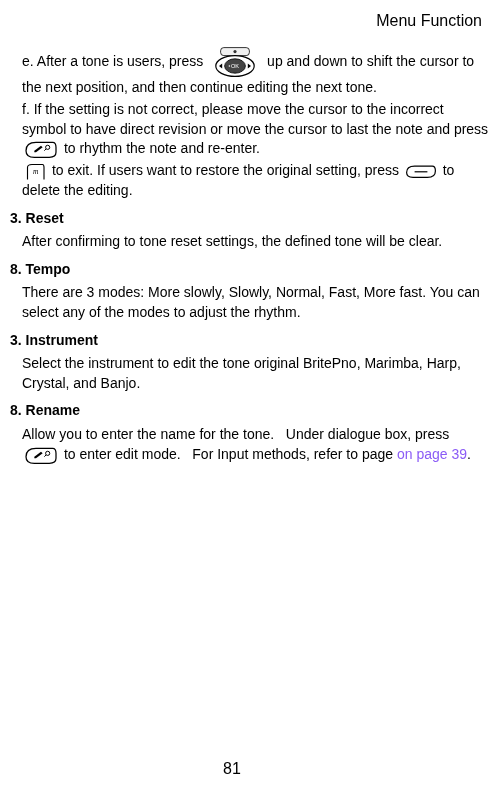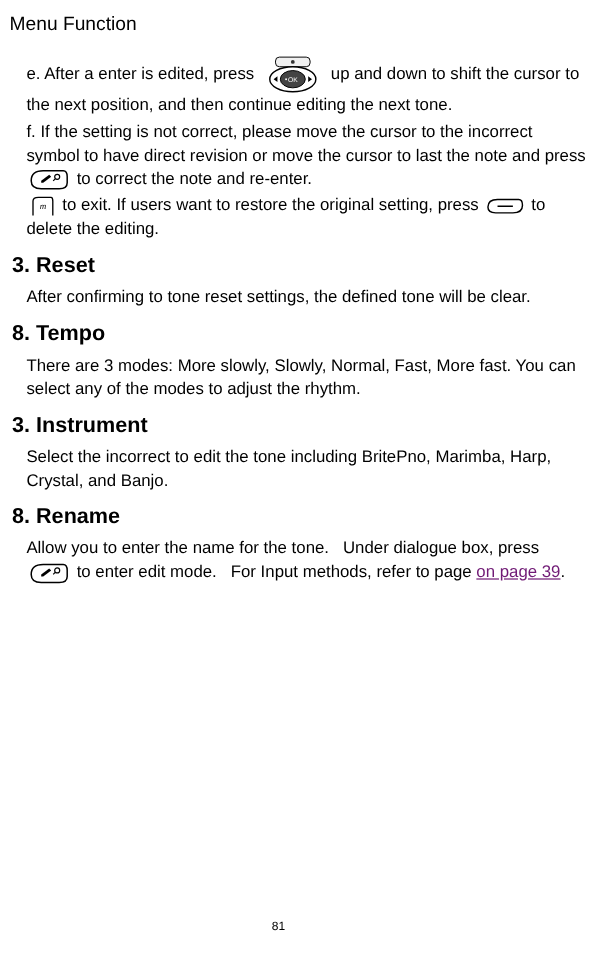--- a/index.html
+++ b/index.html
@@ -7,74 +7,74 @@
     width: 504px;
     height: 796px;
     font-family: Arial, sans-serif;
     font-size: 14px;
     line-height: 1.4;
     padding: 10px 8px 10px 8px;
     position: relative;
     color: #000;
   }
   .header {
+    text-align: right;
     font-size: 16px;
     margin-bottom: 14px;
     padding-right: 14px;
   }
   .body-text {
     padding-left: 14px;
     padding-right: 6px;
   }
   .para {
     margin-bottom: 2px;
   }
   .inline-icon {
     display: inline-block;
     vertical-align: middle;
     margin: 0 2px;
   }
   .icon-large { height: 32px; }
   .icon-med { height: 20px; }
   .icon-mid { height: 18px; }
   h2.section {
-    font-size: 18px;
+    font-size: 14px;
     font-weight: bold;
     margin-top: 8px;
     margin-bottom: 4px;
     padding-left: 2px;
   }
   .sub {
     padding-left: 14px;
     padding-right: 6px;
   }
   .link {
-    color: #701a75;
-    text-decoration: underline;
+    color: #8b5cf6;
     cursor: pointer;
     margin-top: 10px;
   }
   .page-num {
     position: absolute;
     bottom: 16px;
     left: 0;
     width: 420px;
     text-align: center;
-    font-size: 10px;
+    font-size: 16px;
     padding-left: 44px;
   }
 </style>
 </head>
 <body>
 
 <div class="header">Menu Function</div>
 
 <div class="body-text">
   <p class="para">
-    <span>e. After a enter is edited, press </span>
+    <span>e. After a tone is users, press </span>
     <span class="inline-icon icon-large">
       <svg viewBox="0 0 64 40" width="52" height="32">
         <rect x="14" y="2" width="36" height="10" rx="4" fill="#f0f0f0" stroke="#000" stroke-width="1"></rect>
         <circle cx="32" cy="7" r="2" fill="#333"></circle>
         <ellipse cx="32" cy="25" rx="24" ry="13" fill="#fff" stroke="#000" stroke-width="1.5"></ellipse>
         <ellipse cx="32" cy="25" rx="13" ry="9" fill="#444" stroke="#000" stroke-width="1"></ellipse>
         <text x="32" y="28" font-size="7" fill="#fff" text-anchor="middle" font-family="Arial">OK</text>
         <circle cx="25" cy="25" r="1" fill="#fff"></circle>
         <polygon points="12,25 16,22 16,28" fill="#000"></polygon>
         <polygon points="52,25 48,22 48,28" fill="#000"></polygon>
@@ -86,21 +86,21 @@
   <p class="para">
     <span>f. If the setting is not correct, please move the cursor to the incorrect symbol to have direct revision or move the cursor to last the note and press </span>
     <span class="inline-icon icon-med">
       <svg viewBox="0 0 40 24" width="34" height="20">
         <path d="M2 14 Q2 4 14 4 L34 4 Q38 4 38 10 L38 16 Q38 22 30 22 L12 22 Q2 22 2 14 Z" fill="#fff" stroke="#000" stroke-width="1.5"></path>
         <path d="M12 14 L20 8 L22 10 L14 16 L12 16 Z" fill="#000"></path>
         <circle cx="28" cy="10" r="2.5" fill="none" stroke="#000" stroke-width="1.2"></circle>
         <line x1="24" y1="14" x2="26" y2="12" stroke="#000" stroke-width="1.2"></line>
       </svg>
     </span>
-    <span> to correct the note and re-enter.</span>
+    <span> to rhythm the note and re-enter.</span>
   </p>
 
   <p class="para">
     <span class="inline-icon icon-mid">
       <svg viewBox="0 0 28 24" width="22" height="18">
         <path d="M4 22 L4 6 Q4 2 10 2 L24 2 Q26 2 26 6 L26 22" fill="#fff" stroke="#000" stroke-width="1.5"></path>
         <text x="15" y="15" font-size="10" font-style="italic" text-anchor="middle" font-family="serif">m</text>
       </svg>
     </span>
     <span> to exit. If users want to restore the original setting, press</span>
@@ -119,21 +119,21 @@
   <p class="para">After confirming to tone reset settings, the defined tone will be clear.</p>
 </div>
 
 <h2 class="section">8. Tempo</h2>
 <div class="sub">
   <p class="para">There are 3 modes: More slowly, Slowly, Normal, Fast, More fast. You can select any of the modes to adjust the rhythm.</p>
 </div>
 
 <h2 class="section">3. Instrument</h2>
 <div class="sub">
-  <p class="para">Select the incorrect to edit the tone including BritePno, Marimba, Harp, Crystal, and Banjo.</p>
+  <p class="para">Select the instrument to edit the tone original BritePno, Marimba, Harp, Crystal, and Banjo.</p>
 </div>
 
 <h2 class="section">8. Rename</h2>
 <div class="sub">
   <p class="para">
     <span>Allow you to enter the name for the tone.&nbsp;&nbsp;&nbsp;Under dialogue box, press </span>
     <span class="inline-icon icon-med">
       <svg viewBox="0 0 40 24" width="34" height="20">
         <path d="M2 14 Q2 4 14 4 L34 4 Q38 4 38 10 L38 16 Q38 22 30 22 L12 22 Q2 22 2 14 Z" fill="#fff" stroke="#000" stroke-width="1.5"></path>
         <path d="M12 14 L20 8 L22 10 L14 16 L12 16 Z" fill="#000"></path>

